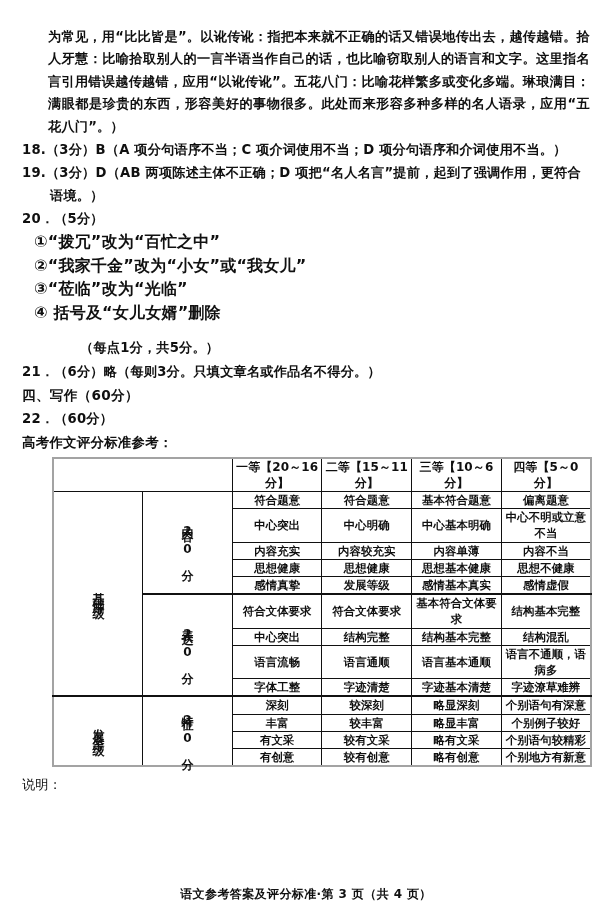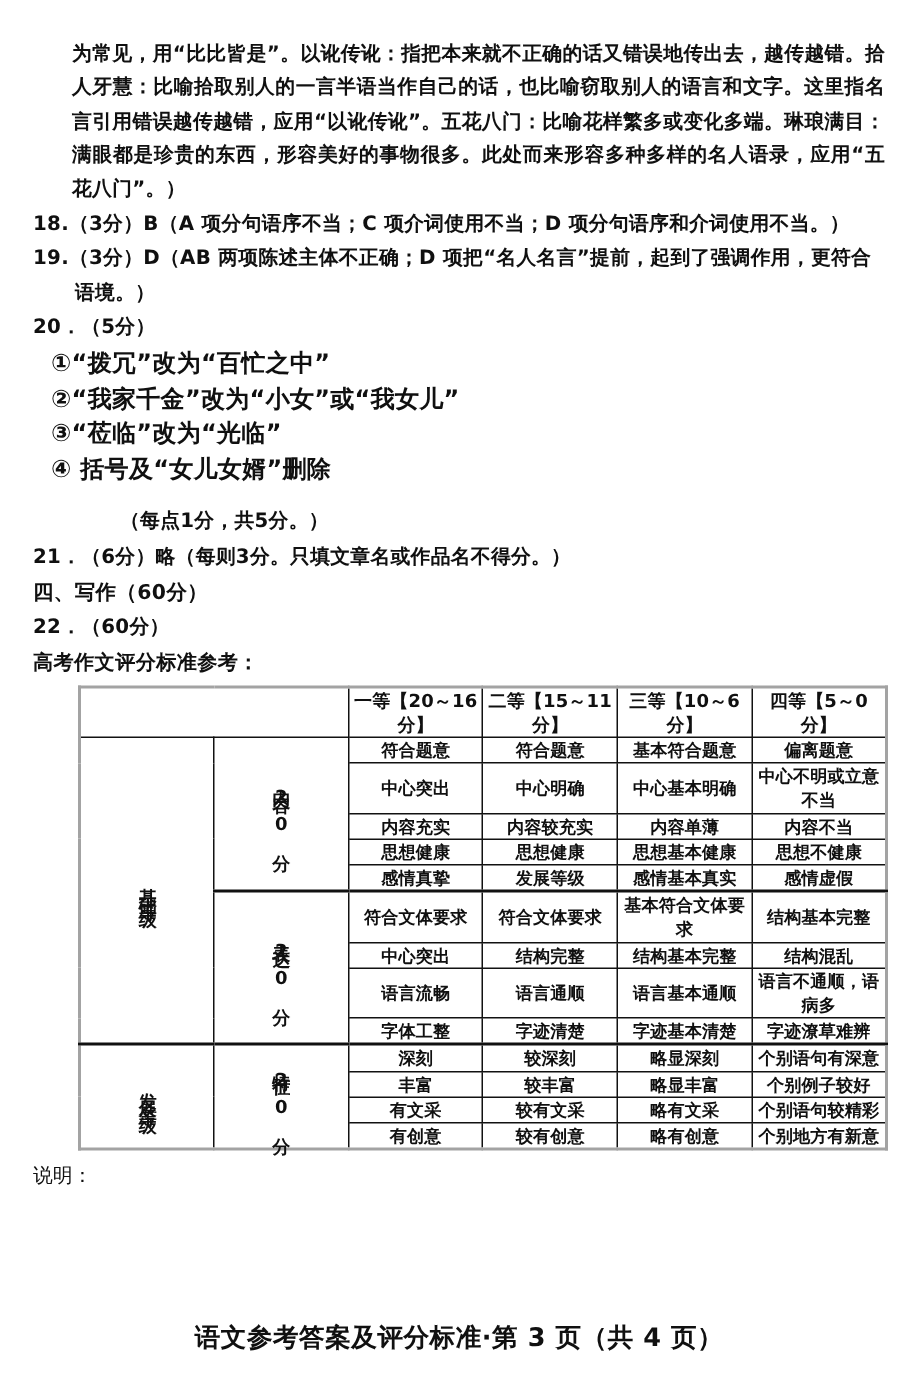--- a/index.html
+++ b/index.html
@@ -149,21 +149,21 @@
     text-justify: inter-ideograph;
     letter-spacing: 0.1px;
   }
 
   .footer {
     position: absolute;
     left: 0;
     right: 0;
     bottom: 16px;
     text-align: center;
-    font-size: 17px;
+    font-size: 12px;
     font-weight: 700;
     letter-spacing: 0.4px;
   }
 </style>
 </head>
 <body>
 
 <div class="page">
 
   <div class="para para-sub">为常见，用“比比皆是”。以讹传讹：指把本来就不正确的话又错误地传出去，越传越错。拾人牙慧：比喻拾取别人的一言半语当作自己的话，也比喻窃取别人的语言和文字。这里指名言引用错误越传越错，应用“以讹传讹”。五花八门：比喻花样繁多或变化多端。琳琅满目：满眼都是珍贵的东西，形容美好的事物很多。此处而来形容多种多样的名人语录，应用“五花八门”。）</div>

